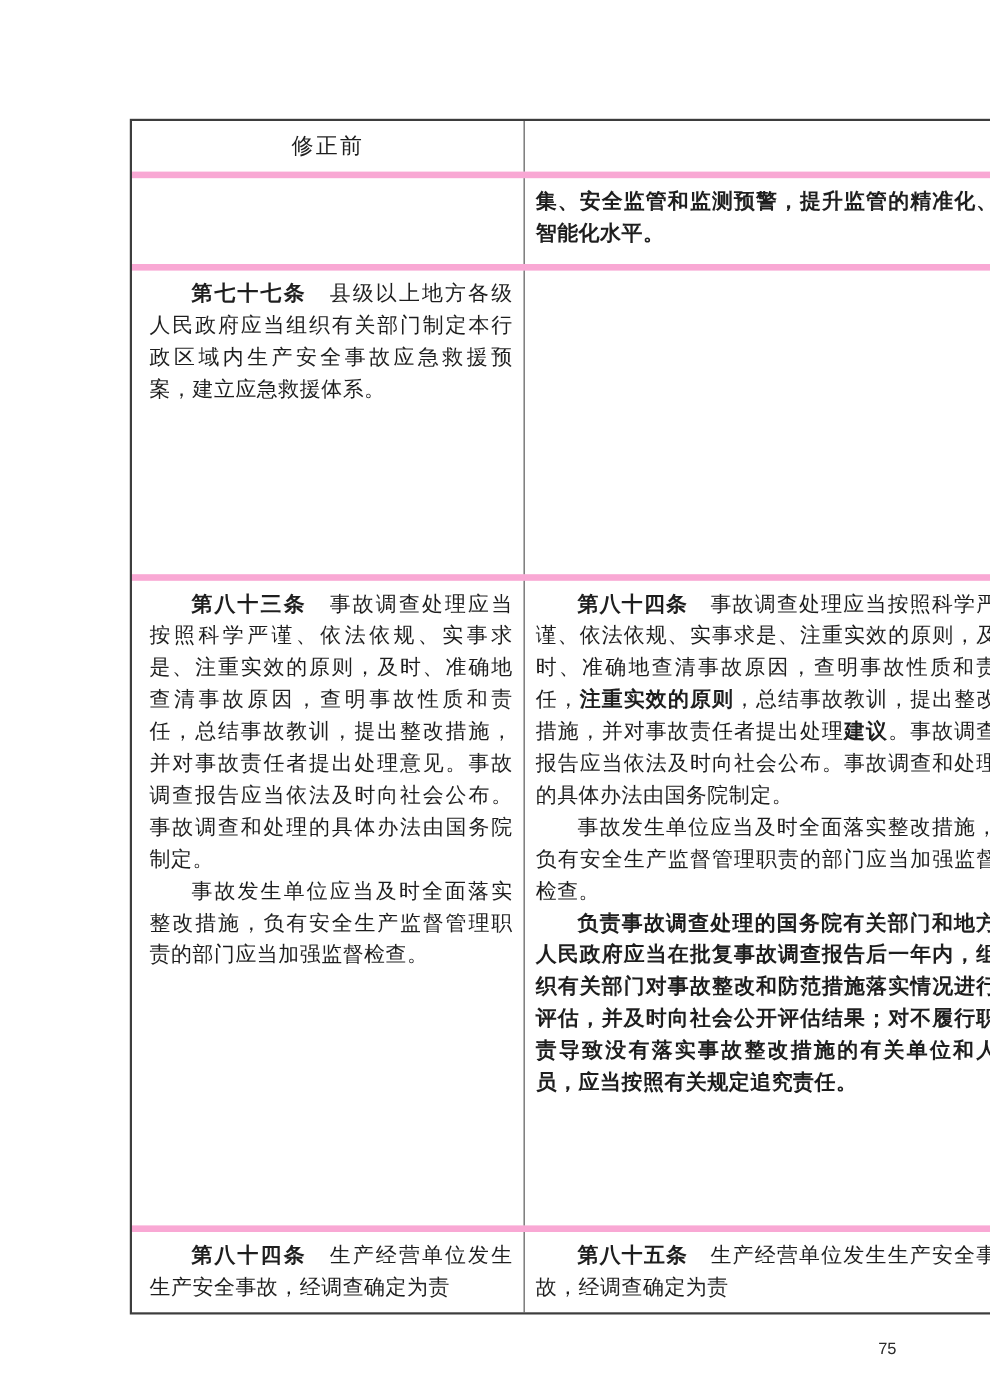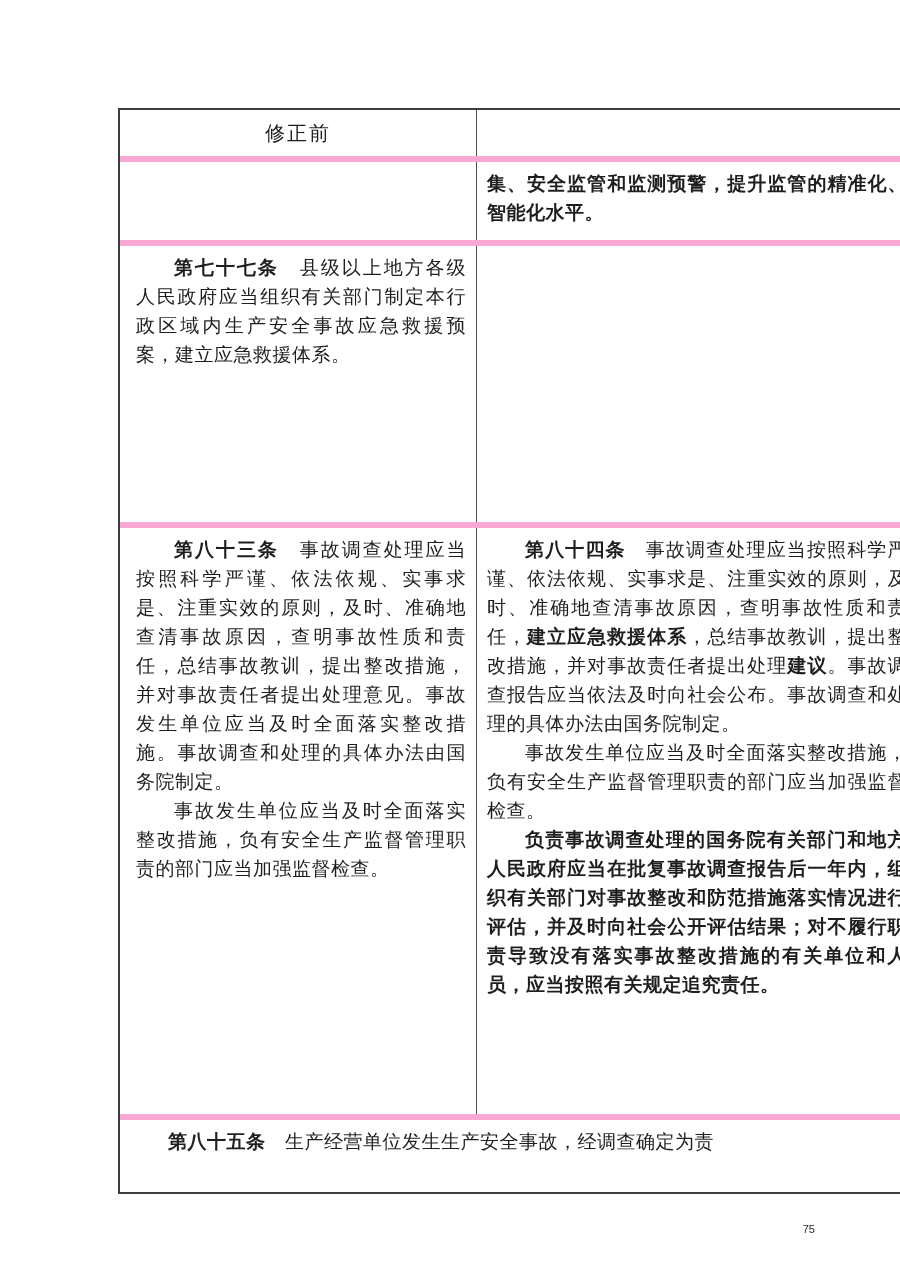--- a/index.html
+++ b/index.html
@@ -57,21 +57,21 @@
   .para.indent { text-indent: 2em; }
   .run.bold {
     font-weight: 700;
     font-family: "Liberation Sans", "DejaVu Sans", sans-serif;
   }
   .page-num {
     position: absolute;
     right: 85px;
     bottom: 38px;
     font-family: "Liberation Sans", "DejaVu Sans", sans-serif;
-    font-size: 11px;
+    font-size: 15px;
     color: #2a2a2a;
   }
 </style>
 </head>
 <body>
 
 <div class="page">
   <div class="cmp-table">
     <div class="thead">
       <div class="hcell before">修正前</div>
@@ -85,30 +85,33 @@
         </div>
         <div class="trow" style="min-height: 276px;">
           <div class="tcell before">
             <p class="para indent"><span class="run bold">第七十七条　</span><span class="run">县级以上地方各级人民政府应当组织有关部门制定本行政区域内生产安全事故应急救援预案，建立应急救援体系。</span></p>
           </div>
           <div class="tcell after">
           </div>
         </div>
         <div class="trow" style="min-height: 586px;">
           <div class="tcell before">
-            <p class="para indent"><span class="run bold">第八十三条　</span><span class="run">事故调查处理应当按照科学严谨、依法依规、实事求是、注重实效的原则，及时、准确地查清事故原因，查明事故性质和责任，总结事故教训，提出整改措施，并对事故责任者提出处理意见。事故发生单位应当及时全面落实整改措施。事故调查和处理的具体办法由国务院制定。</span></p>
+            <p class="para indent"><span class="run bold">第八十三条　</span><span class="run">事故调查处理应当按照科学严谨、依法依规、实事求是、注重实效的原则，及时、准确地查清事故原因，查明事故性质和责任，总结事故教训，提出整改措施，并对事故责任者提出处理意见。事故调查报告应当依法及时向社会公布。事故调查和处理的具体办法由国务院制定。</span></p>
             <p class="para indent"><span class="run">事故发生单位应当及时全面落实整改措施，负有安全生产监督管理职责的部门应当加强监督检查。</span></p>
           </div>
           <div class="tcell after">
-            <p class="para indent"><span class="run bold">第八十四条　</span><span class="run">事故调查处理应当按照科学严谨、依法依规、实事求是、注重实效的原则，及时、准确地查清事故原因，查明事故性质和责任，</span><span class="run bold">建立应急救援体系</span><span class="run">，总结事故教训，提出整改措施，并对事故责任者提出处理</span><span class="run bold">建议</span><span class="run">。事故调查报告应当依法及时向社会公布。事故调查和处理的具体办法由国务院制定。</span></p>
+            <p class="para indent"><span class="run bold">第八十四条　</span><span class="run">事故调查处理应当按照科学严谨、依法依规、实事求是、注重实效的原则，及时、准确地查清事故原因，查明事故性质和责任，</span><span class="run bold">注重实效的原则</span><span class="run">，总结事故教训，提出整改措施，并对事故责任者提出处理</span><span class="run bold">建议</span><span class="run">。事故调查报告应当依法及时向社会公布。事故调查和处理的具体办法由国务院制定。</span></p>
             <p class="para indent"><span class="run">事故发生单位应当及时全面落实整改措施，负有安全生产监督管理职责的部门应当加强监督检查。</span></p>
             <p class="para indent"><span class="run bold">负责事故调查处理的国务院有关部门和地方人民政府应当在批复事故调查报告后一年内，组织有关部门对事故整改和防范措施落实情况进行评估，并及时向社会公开评估结果；对不履行职责导致没有落实事故整改措施的有关单位和人员，应当按照有关规定追究责任。</span></p>
           </div>
         </div>
         <div class="trow" style="min-height: 72px;">
+          <div class="tcell before">
+            <p class="para indent"><span class="run bold">第八十四条　</span><span class="run">生产经营单位发生生产安全事故，经调查确定为责</span></p>
+          </div>
           <div class="tcell after">
             <p class="para indent"><span class="run bold">第八十五条　</span><span class="run">生产经营单位发生生产安全事故，经调查确定为责</span></p>
           </div>
         </div>
       </div>
   </div>
   <div class="page-num">75</div>
 </div>
 
 </body></html>

